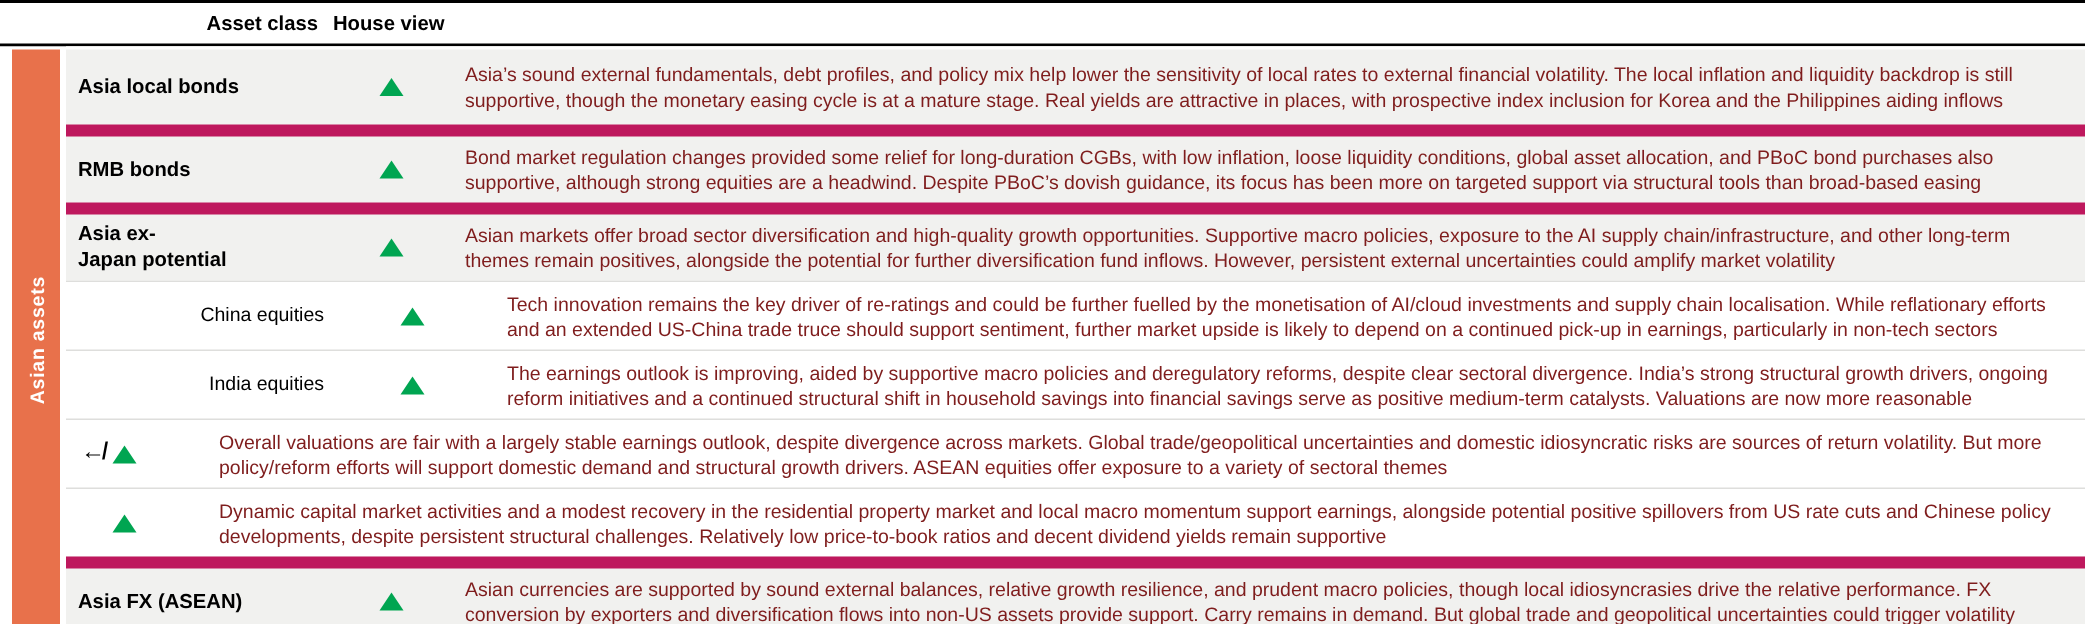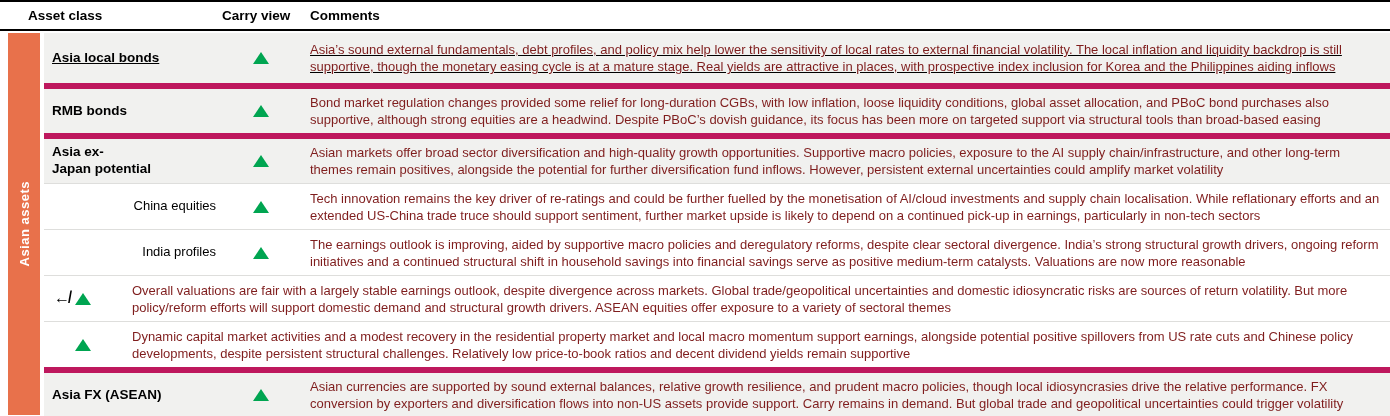--- a/index.html
+++ b/index.html
@@ -18,21 +18,21 @@
   .table-header {
     display: flex;
     align-items: center;
     height: 31px;
     border-top: 2px solid #000;
     border-bottom: 2px solid #000;
     font-size: 13.5px;
     font-weight: bold;
     color: #000;
   }
-  .h-asset   { width: 212px; padding-left: 28px; }
+  .h-asset   { width: 212px; padding-left: 10px; text-align: right; }
   .h-view    { width: 88px;  padding-left: 10px; }
   .h-comment { flex: 1;      padding-left: 10px; }
 
   
   .table-body {
     position: relative;
     padding-left: 44px;
     background: #fff;
   }
 
@@ -55,23 +55,23 @@
     font-size: 13px;
     letter-spacing: 0.5px;
     white-space: nowrap;
   }
 
   .row {
     display: flex;
     align-items: center;
     min-height: 46px;
   }
-  .row.level-parent { background: #F1F1EF; border-top: 6px solid #be185d; }
-  .row.level-child  { background: #FFFFFF; border-top: 1px solid #DEDEDC; }
-  .row:first-child  { border-top: 2px solid #fff; min-height: 52px; text-decoration: underline; }
+  .row.level-parent { background: #F1F1EF; border-top: 8px solid #be185d; }
+  .row.level-child  { background: #FFFFFF; border-top: 1px solid #DEDEDC; gap: 14px; }
+  .row:first-child  { border-top: 2px solid #fff; min-height: 52px; }
 
   .cell-asset {
     width: 178px;
     display: flex;
     align-items: center;
     font-size: 13.5px;
     color: #000;
     line-height: 1.25;
   }
   .level-parent .cell-asset { justify-content: flex-start; padding-left: 8px; font-weight: bold; }
@@ -118,22 +118,21 @@
     background: #000;
   }
 </style>
 </head>
 <body>
 
 <div class="table-wrap">
 
   <div class="table-header">
     <div class="h-asset">Asset class</div>
-    <div class="h-view">Carry view</div>
-    <div class="h-comment">Comments</div>
+    <div class="h-view">House view</div>
   </div>
 
   <div class="table-body">
     <div class="group-bar">
       <span class="group-label">Asian assets</span>
     </div>
     <div id="rows-container">
   <div class="row level-parent view-positive">
     <div class="cell-asset">
       <span class="asset-label">Asia local bonds</span>
@@ -182,21 +181,21 @@
 
       <span class="triangle-up"></span>
     </div>
     <div class="cell-comment">
       <span>Tech innovation remains the key driver of re-ratings and could be further fuelled by the monetisation of AI/cloud investments and supply chain localisation. While reflationary efforts and an extended US-China trade truce should support sentiment, further market upside is likely to depend on a continued pick-up in earnings, particularly in non-tech sectors</span>
     </div>
   </div>
 
   <div class="row level-child view-positive">
     <div class="cell-asset">
-      <span class="asset-label">India profiles</span>
+      <span class="asset-label">India equities</span>
     </div>
     <div class="cell-view">
 
       <span class="triangle-up"></span>
     </div>
     <div class="cell-comment">
       <span>The earnings outlook is improving, aided by supportive macro policies and deregulatory reforms, despite clear sectoral divergence. India’s strong structural growth drivers, ongoing reform initiatives and a continued structural shift in household savings into financial savings serve as positive medium-term catalysts. Valuations are now more reasonable</span>
     </div>
   </div>
 

